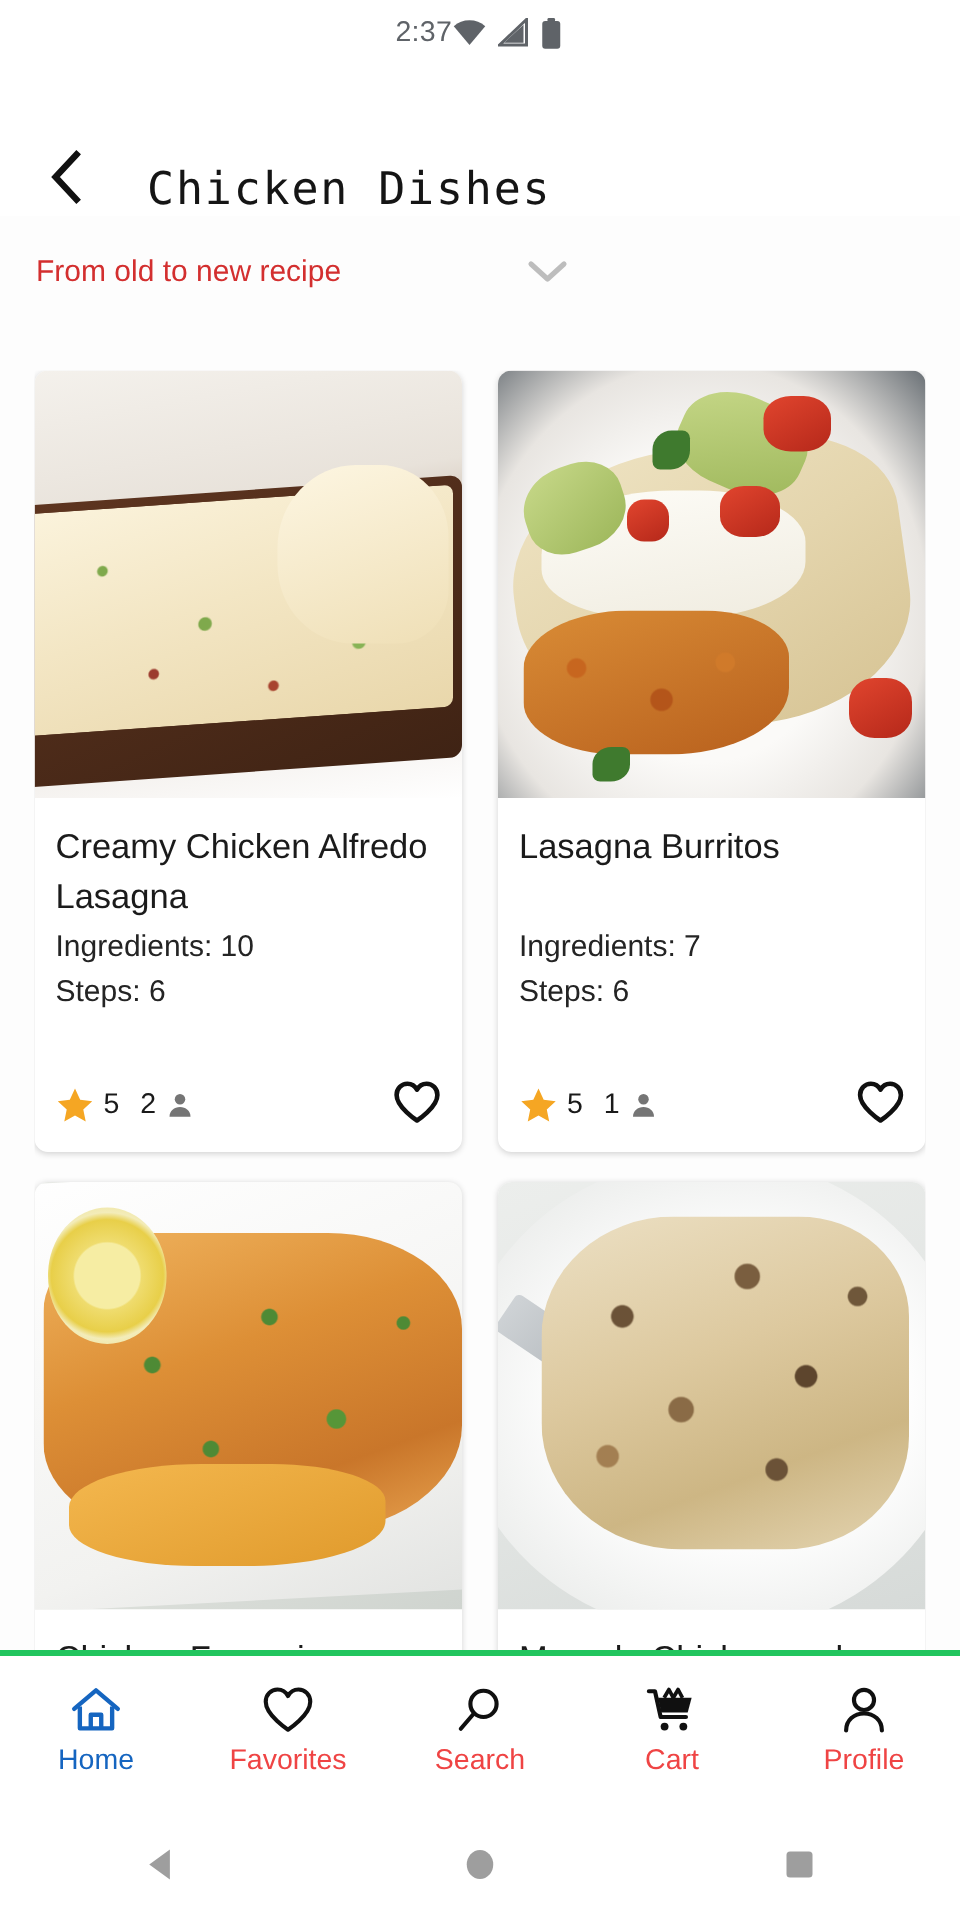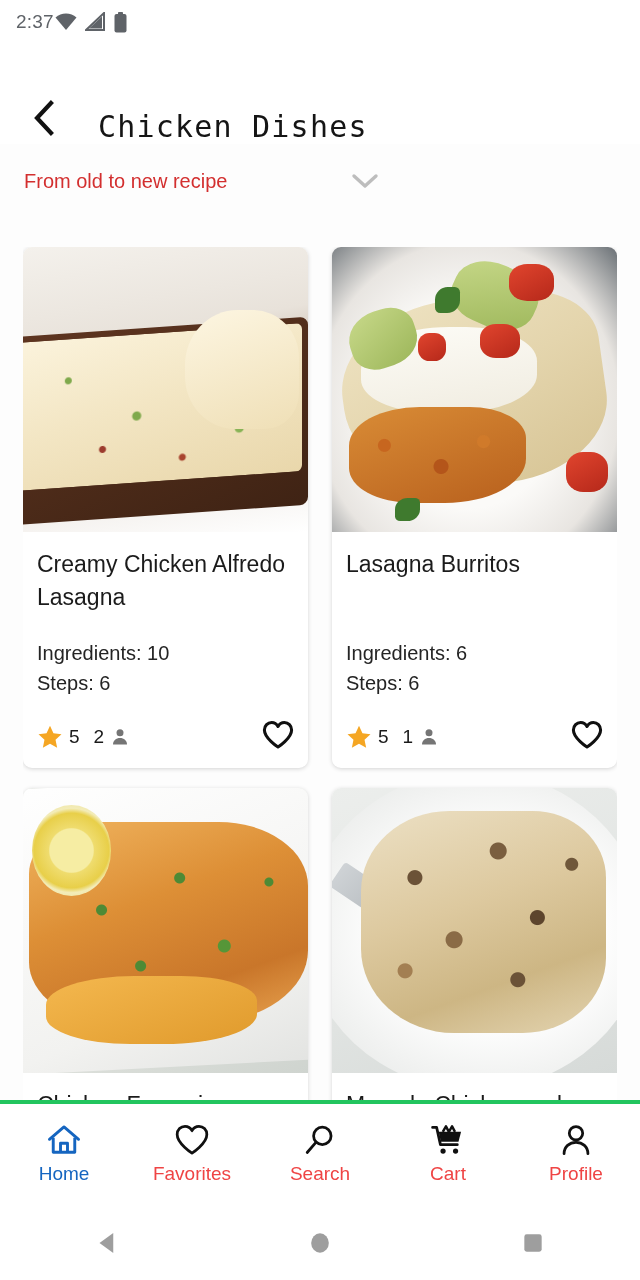--- a/index.html
+++ b/index.html
@@ -7,21 +7,21 @@
     width:640px; height:1280px;
     background:#ffffff;
     font-family:"Liberation Sans", sans-serif;
     overflow:hidden;
   }
   #app { position:relative; width:640px; height:1280px; background:#fdfdfd; }
 
   
   .statusbar {
     position:absolute; top:0; left:0; width:640px; height:44px;
-    display:flex; align-items:center; justify-content:flex-start;
+    display:flex; align-items:center; justify-content:center;
     padding:0 18px 0 16px; background:#ffffff;
   }
   .status-time { font-size:19px; color:#5f6368; letter-spacing:0.2px; }
   .status-icons { display:flex; align-items:center; gap:7px; }
 
   
   .appbar {
     position:absolute; top:44px; left:0; width:640px; height:100px;
     display:flex; align-items:flex-end; background:#ffffff;
   }
@@ -59,21 +59,21 @@
     background:#ffffff; border-radius:9px;
     box-shadow:0 1px 4px rgba(0,0,0,0.17);
     overflow:hidden; display:flex; flex-direction:column;
   }
   .card-img { width:100%; height:285px; position:relative; overflow:hidden; }
   .card-body { padding:16px 14px 0 14px; flex:1; display:flex; flex-direction:column; }
   .card-title {
     font-size:23px; color:#1b1b1b; line-height:1.45;
     font-weight:400; min-height:68px;
   }
-  .card-meta { margin-top:22px; font-size:20px; color:#242424; line-height:1.5; }
+  .card-meta { font-size:20px; color:#242424; line-height:1.5; }
   .card-foot {
     display:flex; align-items:center; justify-content:space-between;
     padding:0 14px 0 14px; height:62px; margin-top:auto;
   }
   .rating { display:flex; align-items:center; gap:6px; }
   .rating-val { font-size:19px; color:#1a1a1a; }
   .people-val { font-size:19px; color:#1a1a1a; margin-left:8px; }
 
   
   .bottomnav {
@@ -308,21 +308,21 @@
             <div class="t2"></div>
             <div class="t3"></div>
             <div class="t4"></div>
           <div class="h1"></div>
             <div class="h2"></div>
         </div>
       </div>
       <div class="card-body">
         <div class="card-title">Lasagna Burritos</div>
         <div class="card-meta">
-          <div>Ingredients: 6</div>
+          <div>Ingredients: 7</div>
           <div>Steps: 6</div>
         </div>
       </div>
       <div class="card-foot">
         <span class="rating">
           <svg width="26" height="26" viewBox="0 0 24 24">
             <path d="M12 1.6 L15.2 8.5 L22.6 9.4 L17.1 14.5 L18.6 21.9 L12 18.2 L5.4 21.9 L6.9 14.5 L1.4 9.4 L8.8 8.5 Z" fill="#F5A623"></path>
           </svg>
           <span class="rating-val">5</span>
           <span class="people-val">1</span>

